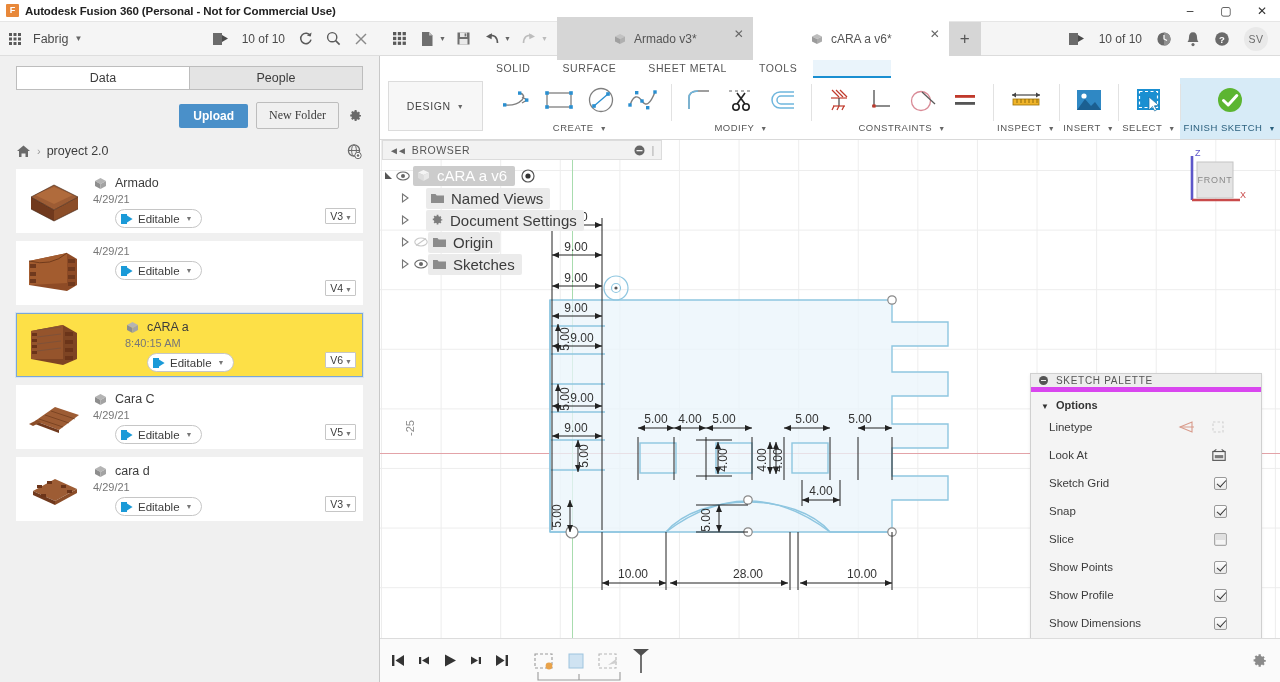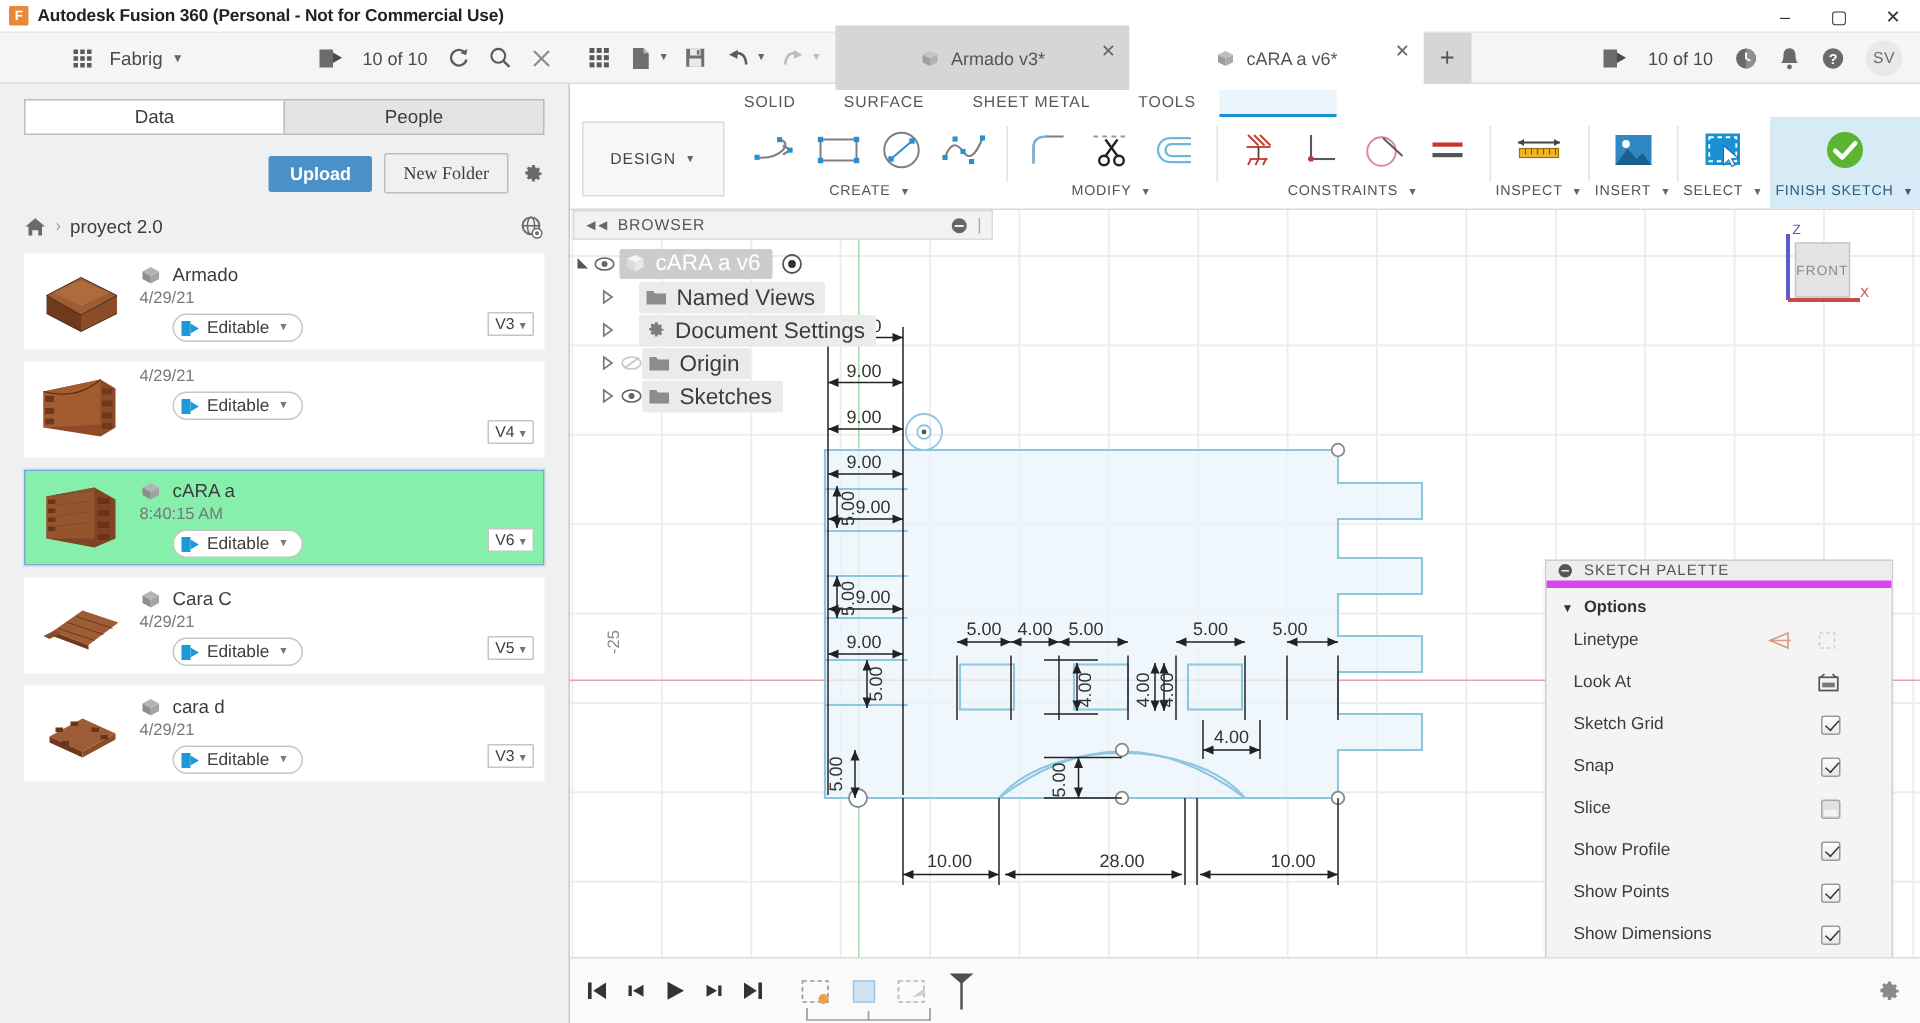--- a/index.html
+++ b/index.html
@@ -29,21 +29,20 @@
   .tb-btn {
     width:36px; height:22px; display:flex; align-items:center; justify-content:center;
     font-size:12px; color:#333;
   }
 
   
   .appbar {
     position:absolute; left:0; top:22px; width:380px; height:34px;
     background:#f5f5f5; display:flex; align-items:center;
     border-bottom:1px solid #dedede;
-    padding-left:40px;
   }
   .grid-icon { margin-left:9px; margin-right:8px; display:block; }
   .hub-name { font-size:12.5px; color:#4a4a4a; }
   .caret { margin-left:6px; font-size:8px; color:#666; }
   .appbar .right-grp { margin-left:auto; display:flex; align-items:center; gap:13px; margin-right:12px; }
   .cnt-lbl { font-size:12px; color:#4a4a4a; }
 
   
   .datapanel {
     position:absolute; left:0; top:56px; width:380px; height:626px;
@@ -68,21 +67,21 @@
   .breadcrumb { display:flex; align-items:center; margin:12px 16px 0 16px; height:20px; }
   .bc-sep { margin:0 6px; color:#999; font-size:11px; }
   .bc-label { font-size:12.5px; color:#3c3c3c; }
   .bc-right { margin-left:auto; }
 
   .file-list { margin-top:8px; }
   .file-card {
     position:relative; margin:0 16px 8px 16px; height:64px; background:#fff;
     border:1px solid transparent; display:flex; align-items:center;
   }
-  .file-card.selected { border:1px solid #7ba7d7; background:#86efac; outline:1px solid #d7e3f1;}
+  .file-card.selected { border:1px solid #7ba7d7; background:#fde047; outline:1px solid #d7e3f1;gap:32px;}
   .thumb { width:66px; height:52px; margin-left:4px; flex:none; position:relative; }
   .fc-body { flex:1; padding-left:6px; position:relative; height:100%; }
   .fc-titlerow { display:flex; align-items:center; padding-top:6px; }
   .fc-name { font-size:12.5px; color:#3c3c3c; margin-left:7px; }
   .fc-date { font-size:11px; color:#777; margin-top:3px; }
   .pill {
     display:inline-flex; align-items:center; margin-top:4px; margin-left:22px;
     height:19px; border:1px solid #c6c6c6; border-radius:10px; background:#fff;
     padding:0 4px 0 4px;
   }
@@ -1337,27 +1336,27 @@
               <span class="cbx on"></span>
             </span>
         </div>
         <div class="prow">
           <span>Slice</span>
           <span class="pv">
               <span class="cbx flat"></span>
             </span>
         </div>
         <div class="prow">
-          <span>Show Profile</span>
+          <span>Show Points</span>
           <span class="pv">
               <span class="cbx on"></span>
             </span>
         </div>
         <div class="prow">
-          <span>Show Points</span>
+          <span>Show Profile</span>
           <span class="pv">
               <span class="cbx on"></span>
             </span>
         </div>
         <div class="prow">
           <span>Show Dimensions</span>
           <span class="pv">
               <span class="cbx on"></span>
             </span>
         </div>

